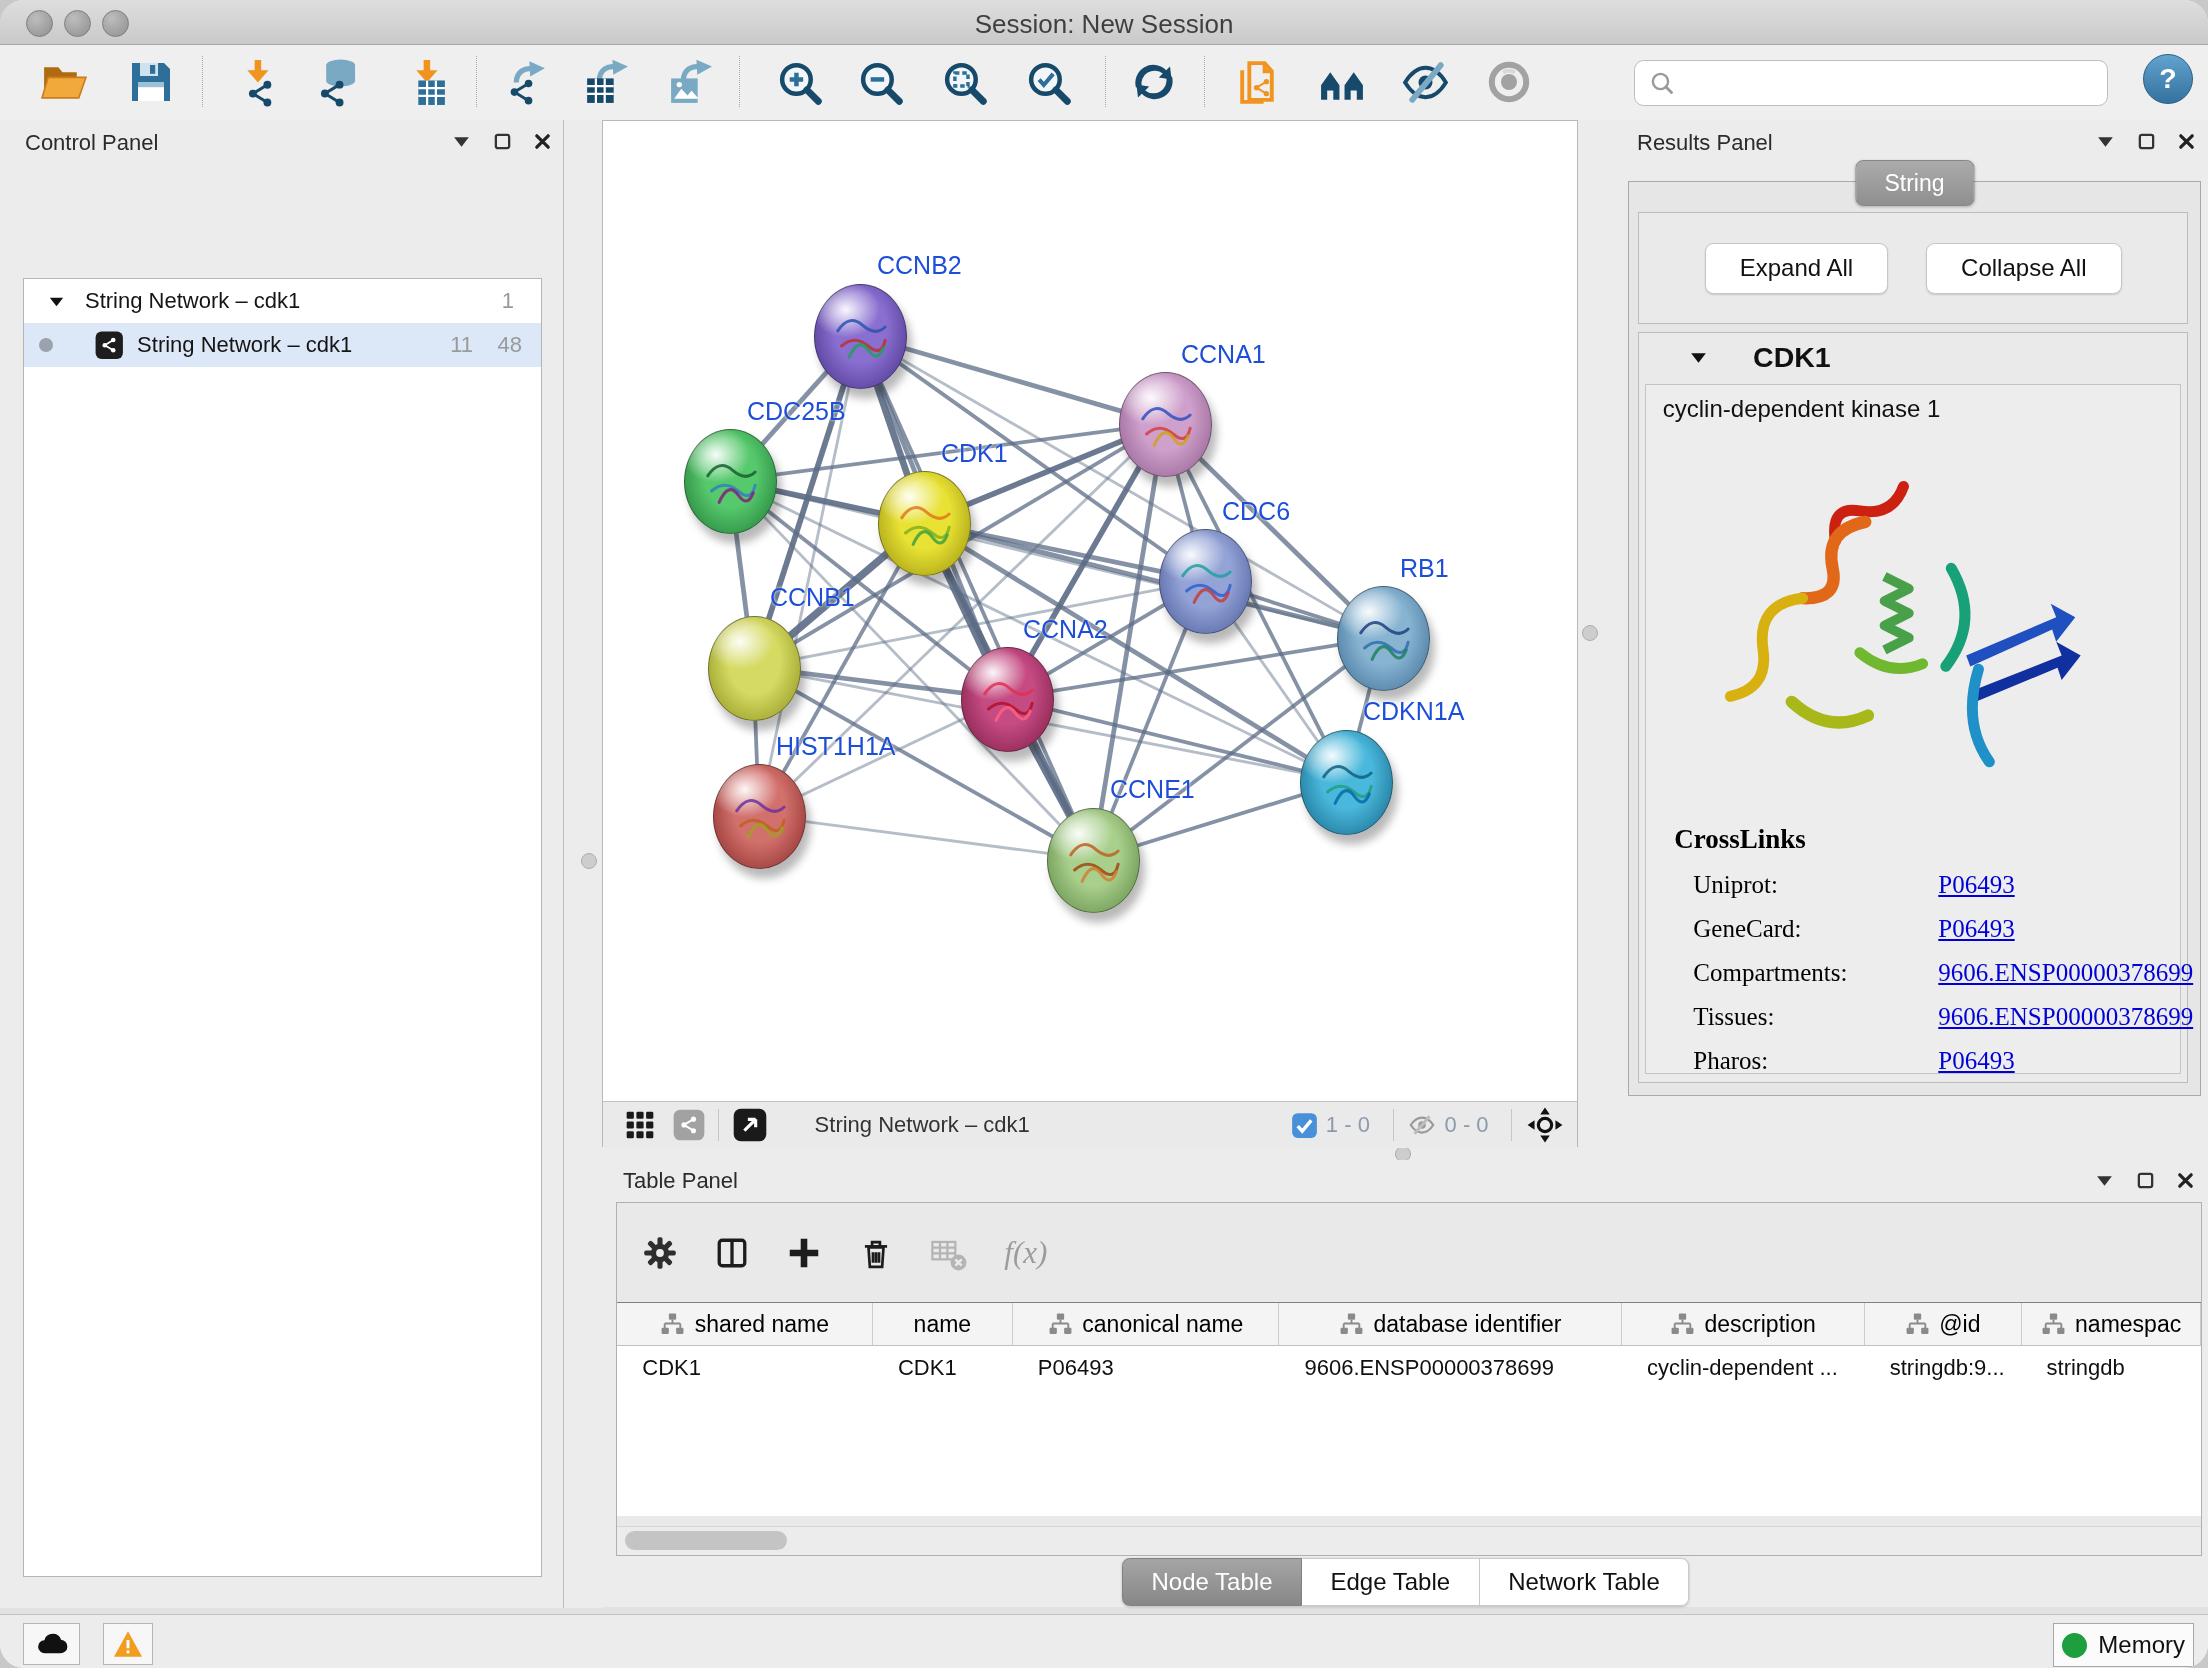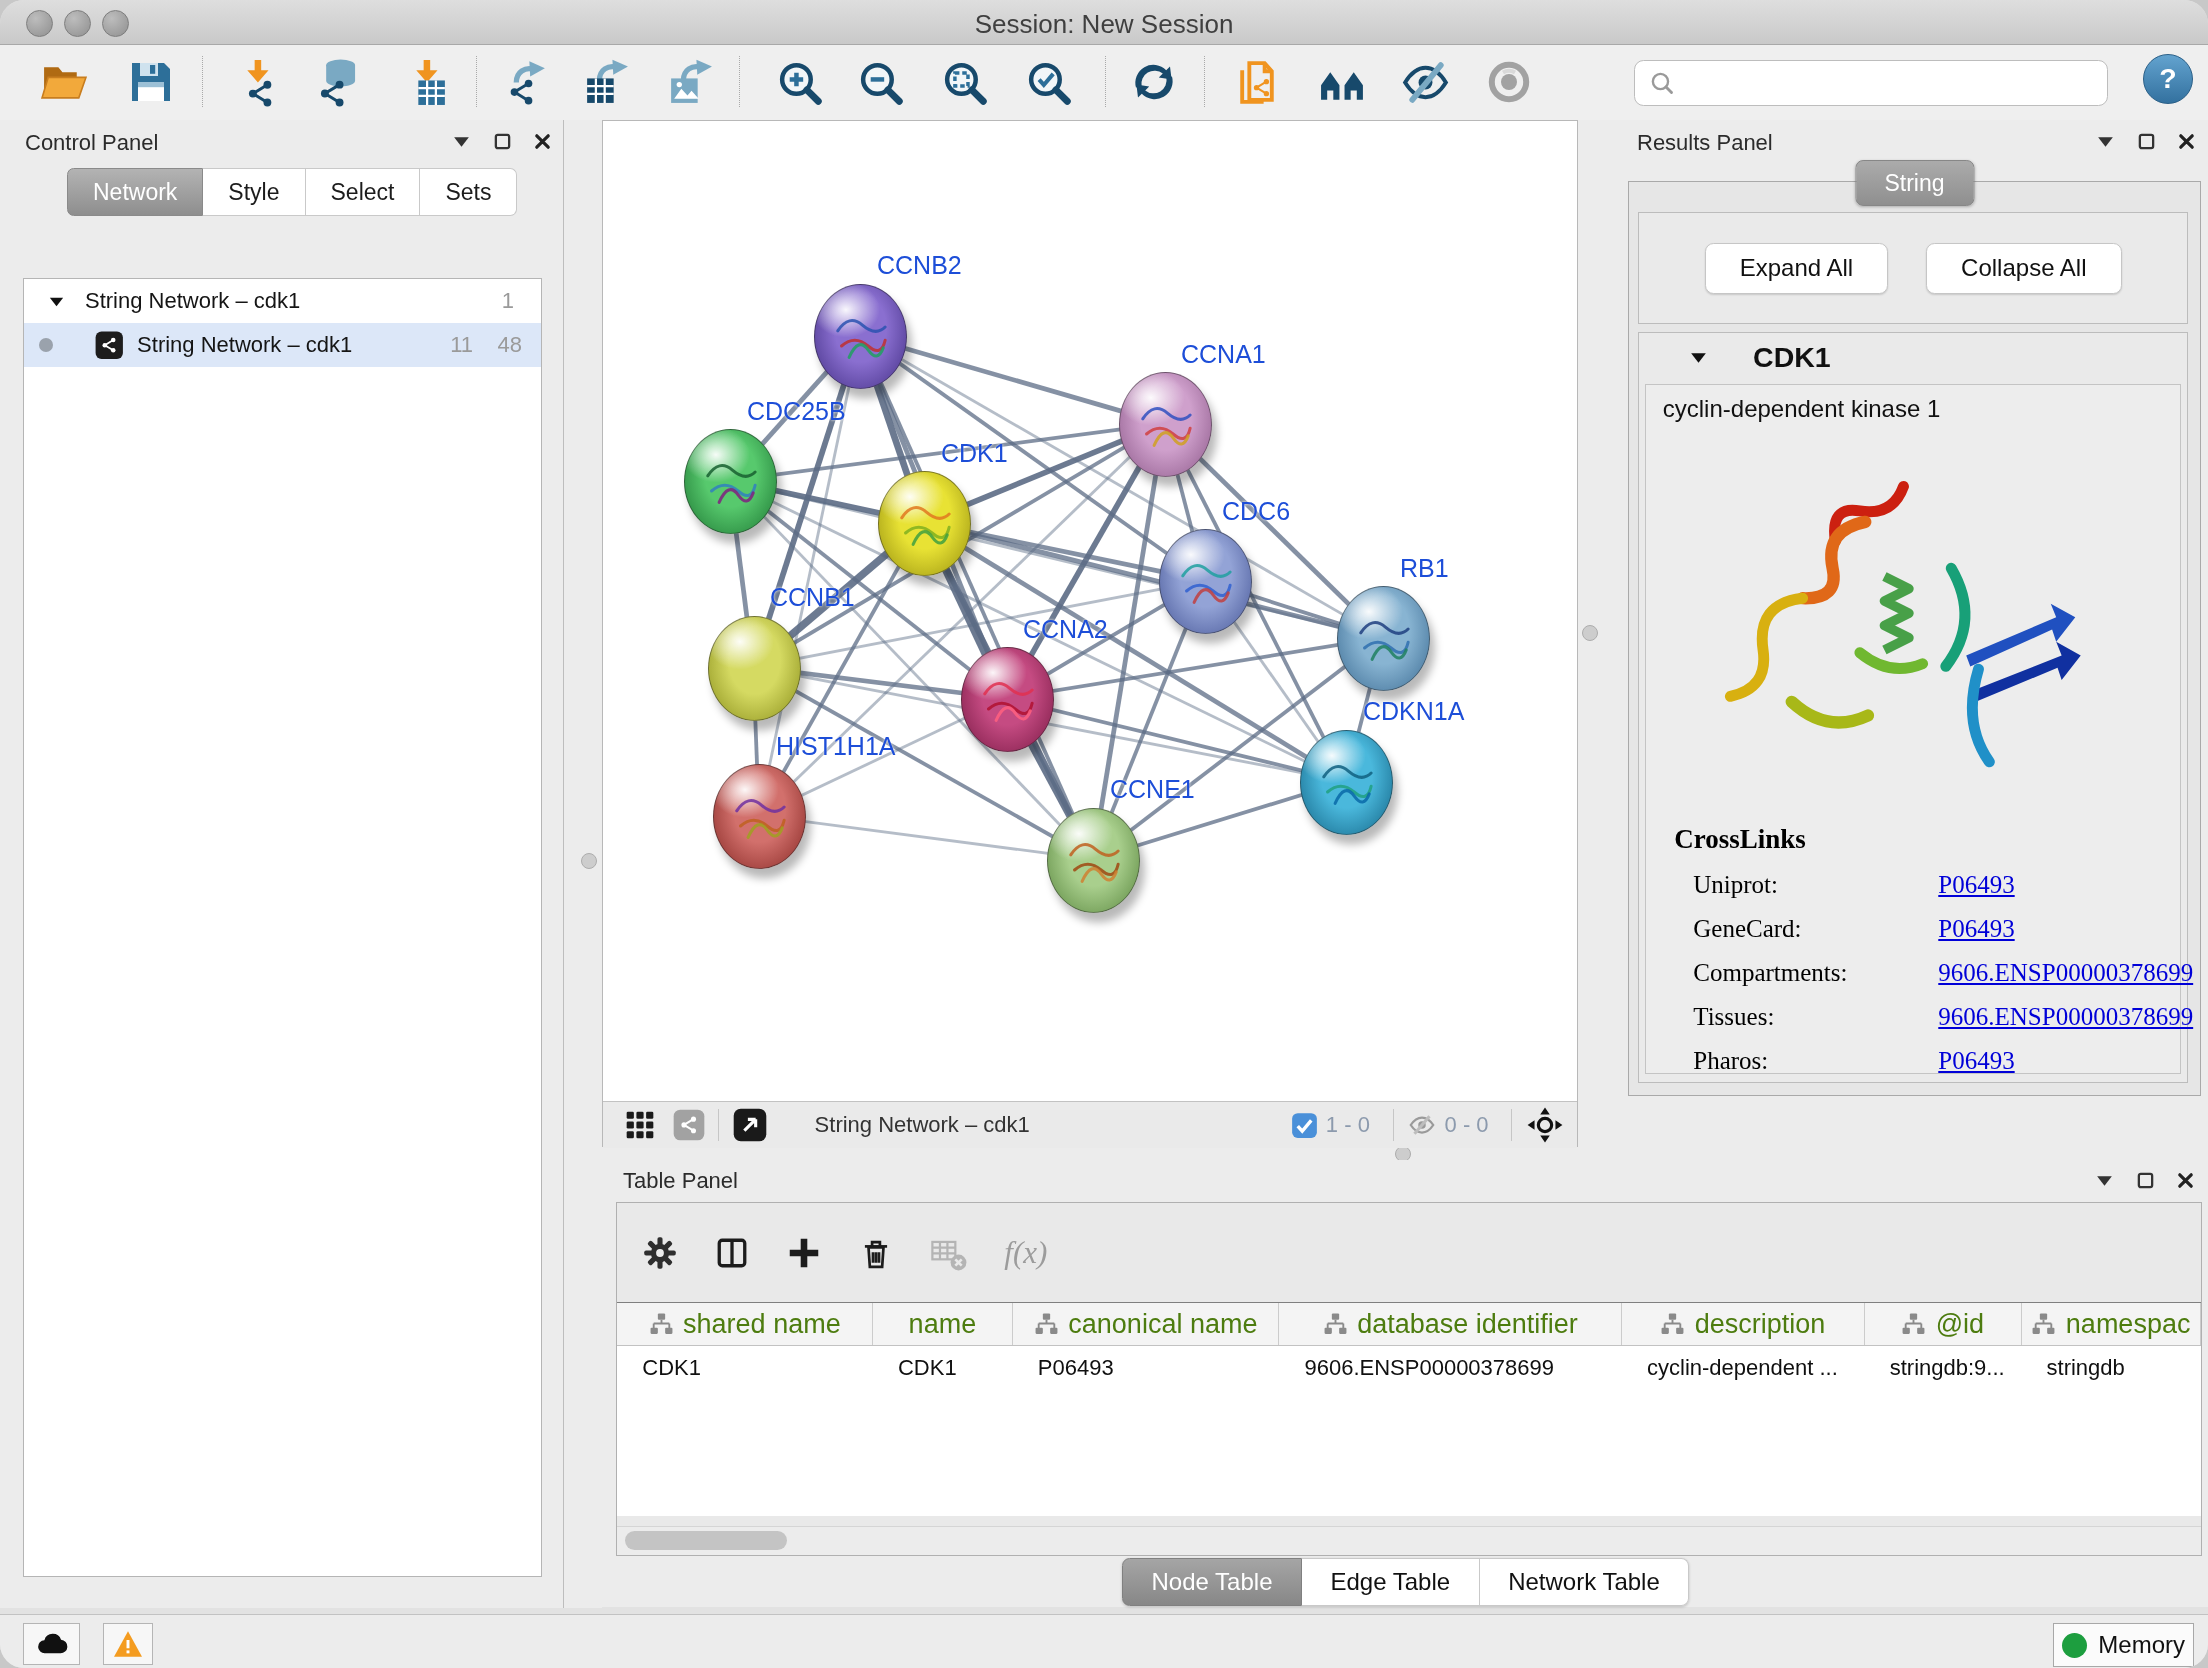--- a/index.html
+++ b/index.html
@@ -104,22 +104,22 @@
   #table-panel{left:602px;top:1160px;width:1606px;height:447px;background:#ececec;}
   #tp-chrome{right:13.3px;top:9.5px;}
   #tp-box{left:14.3px;top:42px;width:1586px;height:354px;background:#e9e9e9;
     border:1px solid #b0b0b0;box-sizing:border-box;}
   #tp-toolbar{position:absolute;left:0;top:0;height:99px;display:flex;align-items:center;
     padding-left:25px;gap:36px;}
   #fx-label{font-family:"Liberation Serif",serif;font-style:italic;font-size:31px;color:#9c9c9c;}
   #tp-table{position:absolute;left:0;top:99px;right:0;}
   #tp-header{display:flex;background:#f4f4f4;border-top:1.9px solid #7f7f7f;
     border-bottom:1px solid #c2c2c2;height:42px;}
-  .th{display:flex;align-items:center;justify-content:center;gap:9.5px;font-size:27px;
-    color:#4d7c0f;border-right:1px solid #cccccc;box-sizing:border-box;overflow:hidden;white-space:nowrap;}
+  .th{display:flex;align-items:center;justify-content:center;gap:9.5px;font-size:23px;
+    color:#000000;border-right:1px solid #cccccc;box-sizing:border-box;overflow:hidden;white-space:nowrap;}
   #tp-row{display:flex;background:#fff;height:44px;}
   .td{display:flex;align-items:center;font-size:22px;color:#101010;padding-left:25px;
     box-sizing:border-box;overflow:hidden;white-space:nowrap;}
   #tp-body{background:#fff;height:126px;}
   #tp-hscroll{position:absolute;left:0;right:0;bottom:0;height:28.5px;background:#ececec;
     border-top:1px solid #d5d5d5;}
   #tp-thumb{position:absolute;left:7.6px;top:4.8px;width:162px;height:19px;border-radius:9.5px;background:#c4c4c4;}
   #tp-tabs{left:520px;top:398px;display:flex;box-shadow:0 1px 2.9px rgba(0,0,0,.2);border-radius:7.6px;}
   .seg{height:46px;padding:0 28.5px;display:flex;align-items:center;font-size:24px;
     background:#fff;border:1px solid #c9c9c9;border-left:none;color:#111;}
@@ -342,26 +342,20 @@
     <div id="cp-chrome" class="abs chrome">
       <svg width="21" height="21" color="#333" viewBox="0 0 22 22">
           <use href="#sym-caret"></use>
         </svg>
       <svg width="19" height="19" color="#333" viewBox="0 0 20 20">
           <use href="#sym-winrect"></use>
         </svg>
       <svg width="19" height="19" color="#222" viewBox="0 0 20 20">
           <use href="#sym-x"></use>
         </svg>
-    </div>
-    <div class="cp-tabs abs">
-      <div class="tab sel">Network</div>
-      <div class="tab">Style</div>
-      <div class="tab">Select</div>
-      <div class="tab">Sets</div>
     </div>
     <div id="tree-box" class="abs">
       <div class="tree-row">
         <svg width="19" height="19" style="margin-left:23px" color="#111" viewBox="0 0 20 20">
             <use href="#sym-caret"></use>
           </svg>
         <span style="margin-left:19px">String Network – cdk1</span>
         <span class="tcount" style="position:absolute;right:27px">1</span>
       </div>
       <div class="tree-row sel">

